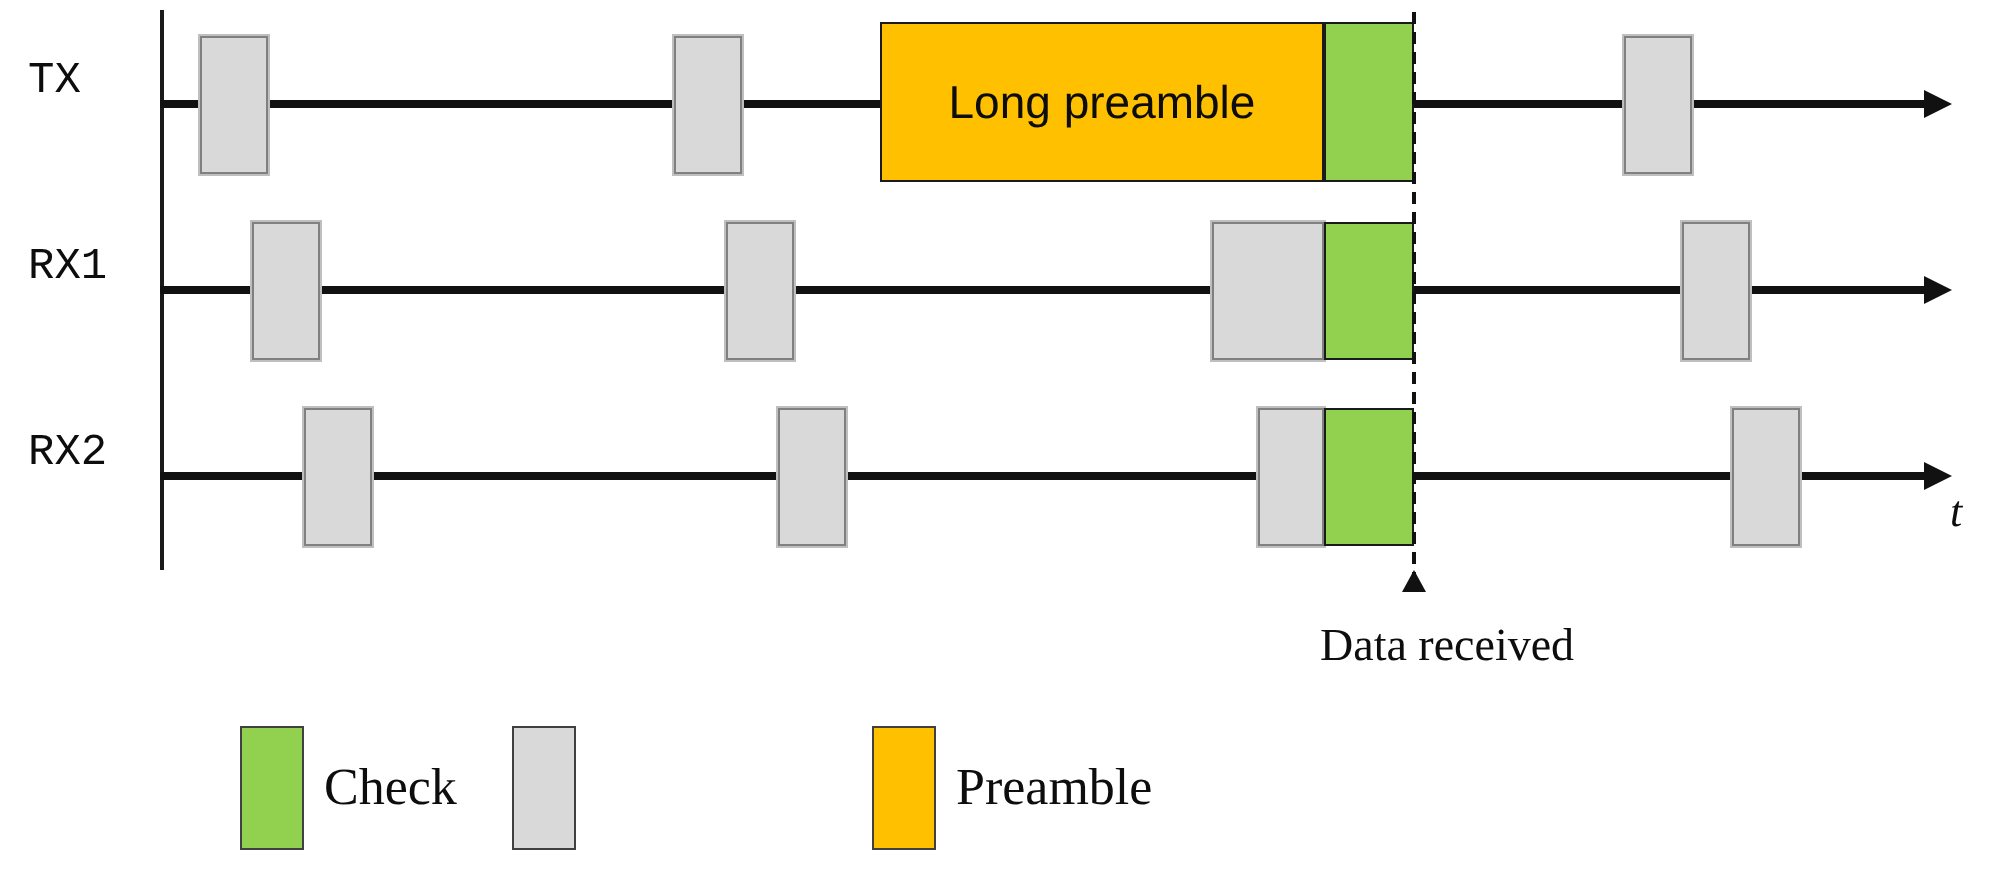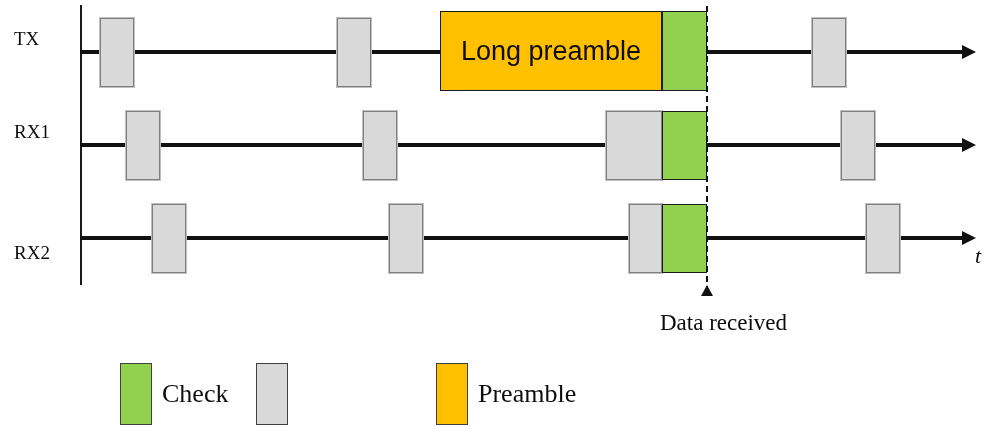--- a/index.html
+++ b/index.html
@@ -12,22 +12,22 @@
     width: 1000px;
     height: 438px;
     background: #ffffff;
     overflow: hidden;
     font-family: "Liberation Sans", sans-serif;
   }
 
   
   .row-label {
     position: absolute;
-    font-family: Liberation Serif, serif;
-    font-size: 19px;
+    font-family: Liberation Mono, monospace;
+    font-size: 22px;
     color: #0d0d0d;
     letter-spacing: 0px;
     white-space: nowrap;
   }
 
   
   .v-axis {
     position: absolute;
     background: #1a1a1a;
     width: 2px;
@@ -63,21 +63,21 @@
   }
   .block.preamble {
     background: #ffc000;
     border: 1px solid #1a1a1a;
     display: flex;
     align-items: center;
     justify-content: center;
   }
   .preamble-text {
     font-family: "Liberation Sans", sans-serif;
-    font-size: 27px;
+    font-size: 23px;
     color: #0d0d0d;
     white-space: nowrap;
   }
 
   
   .dashed-line {
     position: absolute;
     width: 0;
     border-left: 2px dashed #111111;
   }
@@ -121,21 +121,21 @@
     white-space: pre-line;
   }
 </style>
 </head>
 <body>
 
 <div id="canvas">
 
   <div class="row-label" style="left:14px; top:28px;">TX</div>
   <div class="row-label" style="left:14px; top:121px;">RX1</div>
-  <div class="row-label" style="left:14px; top:214px;margin-top:28px;">RX2</div>
+  <div class="row-label" style="left:14px; top:214px;">RX2</div>
 
   <div class="v-axis" style="left:80px; top:5px; height:280px;"></div>
 
   <div class="timeline" style="left:80px; top:50px; width:885px;"></div>
   <div class="arrow-head" style="left:962px; top:45px;"></div>
 
   <div class="block check" style="left:100px; top:18px; width:34px; height:69px;"></div>
   <div class="block check" style="left:337px; top:18px; width:34px; height:69px;"></div>
   <div class="block preamble" style="left:440px; top:11px; width:222px; height:80px;">
     <span class="preamble-text">Long preamble</span>

